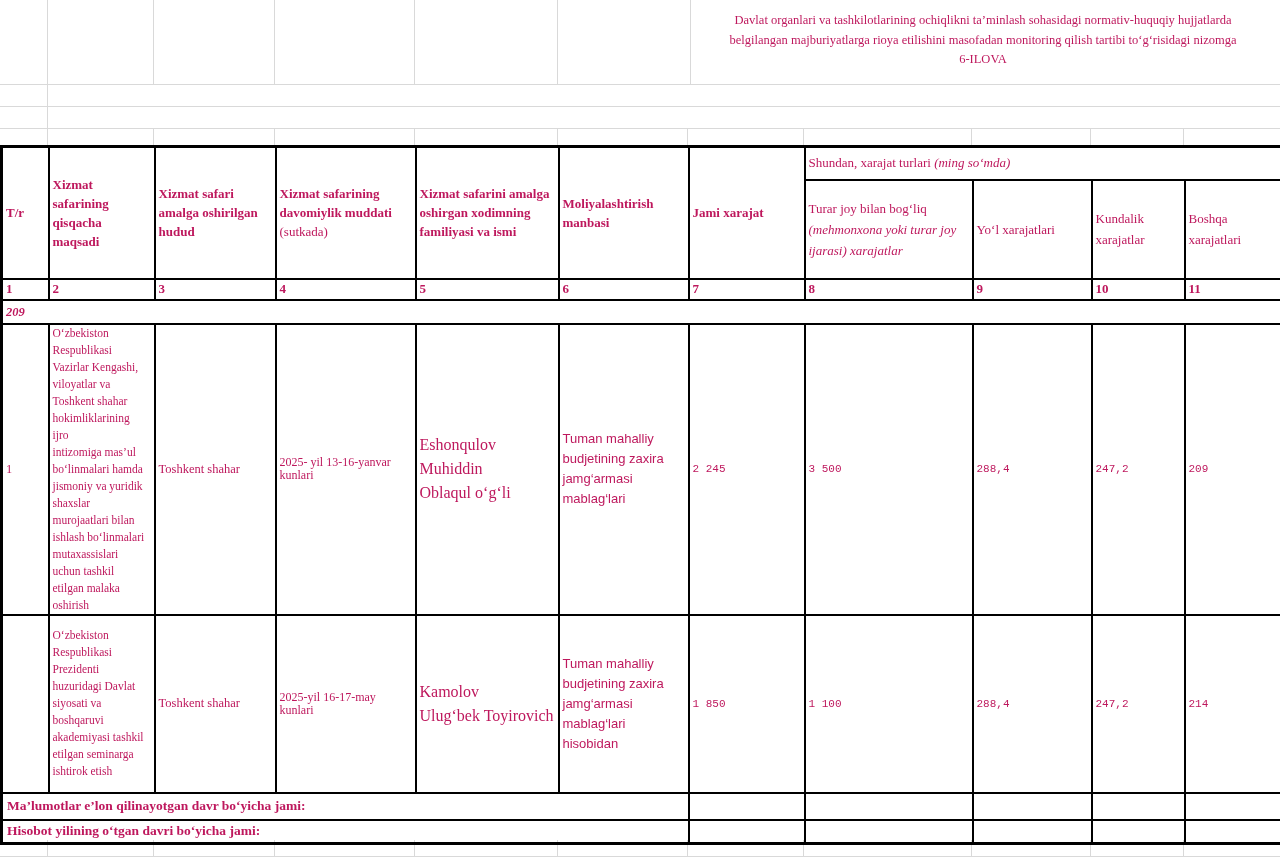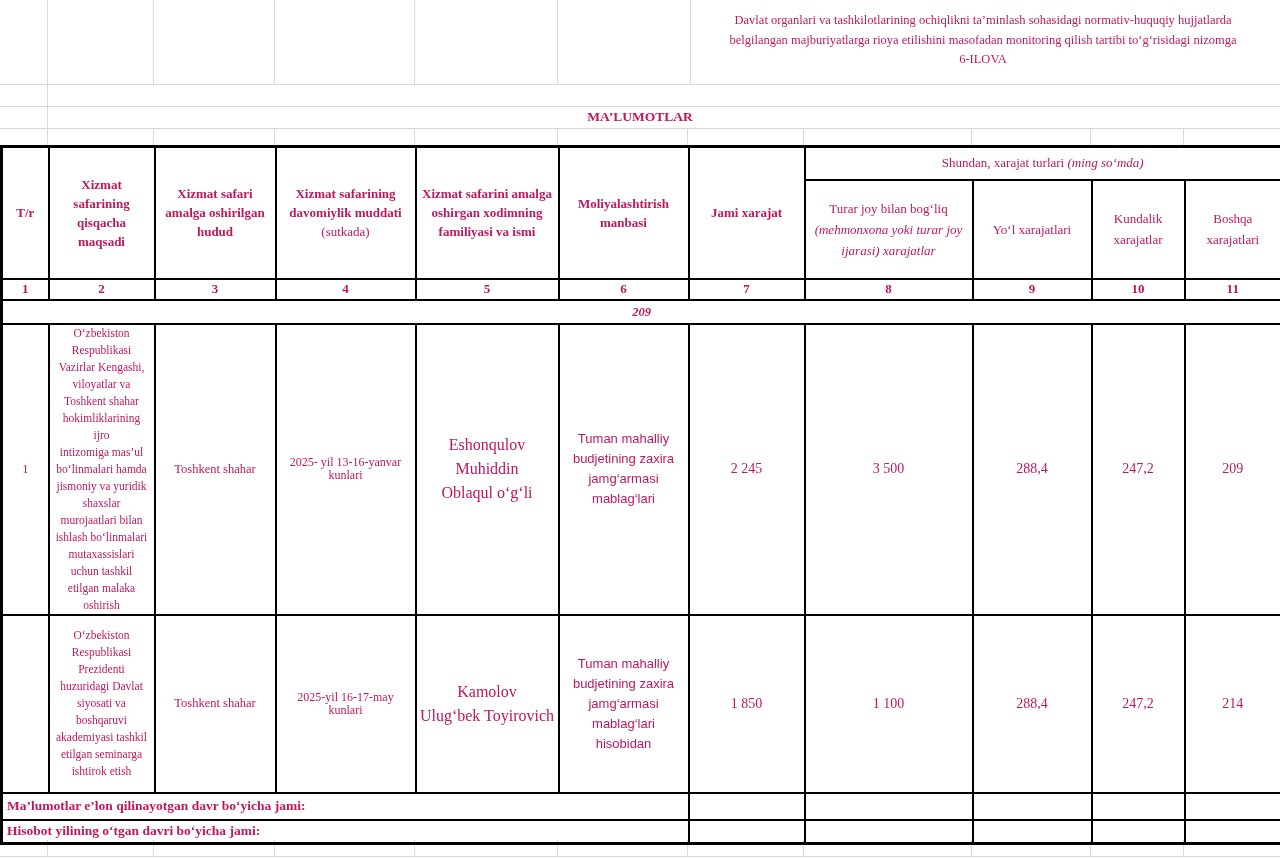--- a/index.html
+++ b/index.html
@@ -23,41 +23,41 @@
     position:absolute; left:0; top:106px; width:1280px; height:22px;
     text-align:center; font-weight:bold; font-size:13.5px; line-height:22px;
   }
 
   table.main {
     position:absolute; left:0; top:145px; width:1280px;
     border-collapse:collapse; table-layout:fixed;
     border:3px solid #000;
   }
   table.main td {
-    border:2px solid #000; text-align:center; vertical-align:middle;
+    border:2px solid #000; text-align:left; vertical-align:middle;
     padding:0 3px; overflow:hidden; word-wrap:break-word;
   }
   .thdr   { font-weight:bold; font-size:13px; line-height:19px; }
   .sub    { font-weight:normal; display:block; }
   .hmain  { display:block; }
   .shundan{ font-size:13px; line-height:18px; }
   .subhdr { font-size:13px; line-height:21px; font-weight:normal; }
   .it     { font-style:italic; }
   .numrow td { font-weight:bold; font-size:13px; line-height:18px; }
   .grouprow td {
     border-top:3px solid #000; border-bottom:3px solid #000;
     font-weight:bold; font-style:italic; font-size:12.5px; line-height:18px;
   }
   .pl     { white-space:pre-line;margin-top:35px; }
   .maqsad { font-size:11.5px; line-height:17px; }
   .hudud  { font-size:12.5px; line-height:17px; }
   .muddat { font-size:12px;   line-height:13px; }
   .xodim  { font-size:16px; line-height:24px; }
   .manba  { font-family:"Liberation Sans", sans-serif; font-size:13px; line-height:20px; }
-  .num    { font-size:14px; }
+  .num    { font-size:11px;font-family:Liberation Mono, monospace; }
   .trcell { font-size:12.5px; }
   .footrow td { border:3px solid #000; height:20px; }
   .flabel { font-weight:bold; font-size:13.5px; text-align:left !important; padding-left:4px !important; }
 </style>
 </head>
 <body>
 
 <div class="sheet">
 
   <div class="gl-v" style="left:47px;  top:0; height:145px;"></div>
@@ -90,21 +90,20 @@
 
   <div class="gl-h" style="left:0; top:84px;  width:1280px;"></div>
   <div class="gl-h" style="left:0; top:106px; width:1280px;"></div>
   <div class="gl-h" style="left:0; top:128px; width:1280px;"></div>
   <div class="gl-h" style="left:0; top:856px; width:1280px;"></div>
 
   <div class="annotation">Davlat organlari va tashkilotlarining ochiqlikni ta’minlash sohasidagi normativ-huquqiy hujjatlarda
 belgilangan majburiyatlarga rioya etilishini masofadan monitoring qilish tartibi to‘g‘risidagi nizomga
 6-ILOVA</div>
 
-  <div class="title2">MA’LUMOTLAR</div>
 
   <table class="main">
     <colgroup>
       <col style="width:47px">
         <col style="width:106px">
         <col style="width:121px">
       <col style="width:140px">
         <col style="width:143px">
         <col style="width:130px">
       <col style="width:116px">

